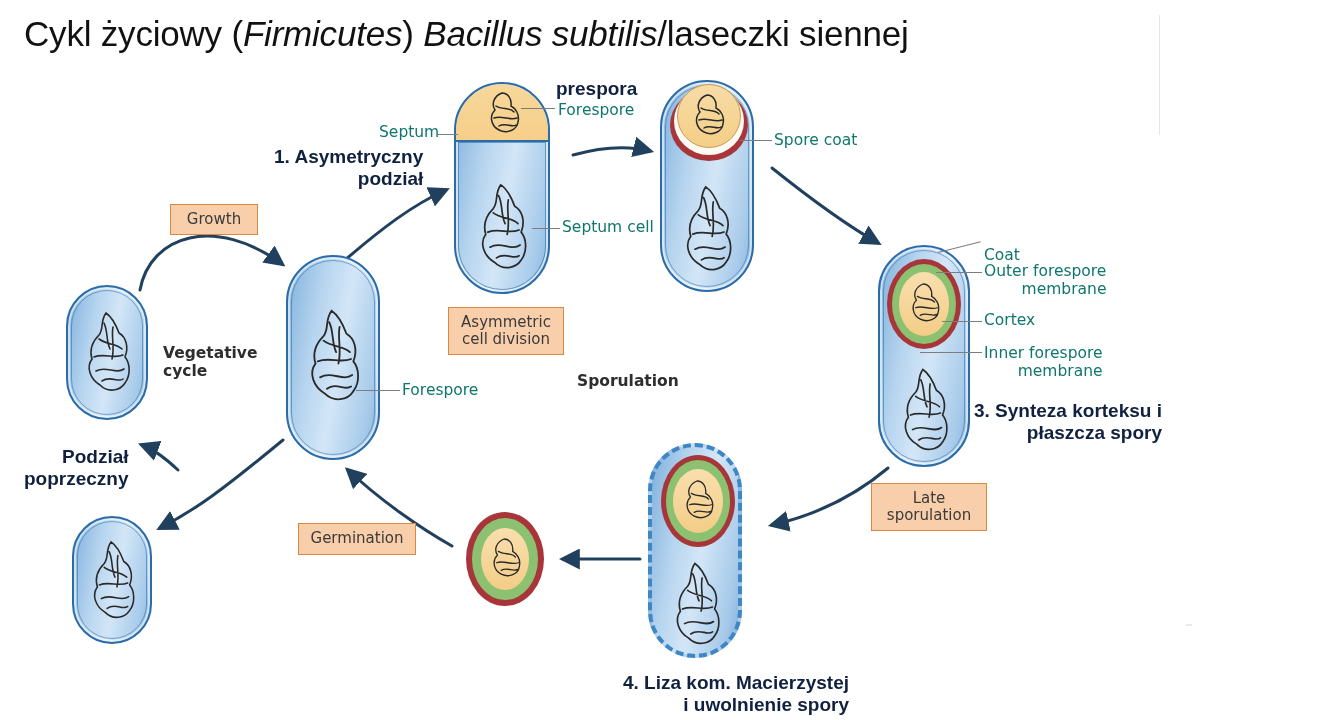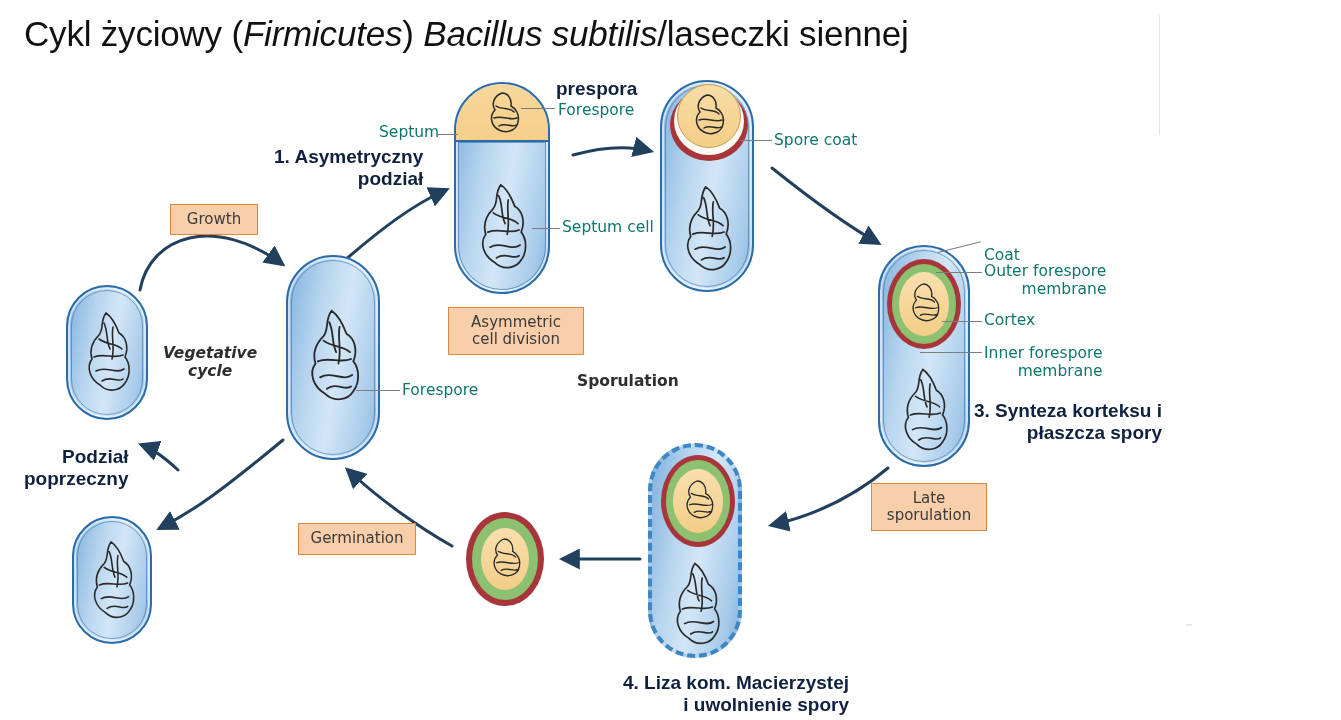--- a/index.html
+++ b/index.html
@@ -258,21 +258,21 @@
   <div class="leader" style="left:521px; top:108px; width:34px;"></div>
   <div class="lbl lbl-pl" style="left:556px; top:78px;">prespora</div>
   <div class="lbl lbl-en" style="left:558px; top:101px;">Forespore</div>
 
   <div class="leader" style="left:532px; top:228px; width:28px;"></div>
   <div class="lbl lbl-en" style="left:562px; top:218px;">Septum cell</div>
 
   <div class="lbl lbl-pl" style="left:274px; top:146px;">1. Asymetryczny
 podział</div>
 
-  <div class="obox" style="left:448px; top:307px; width:136px; height:48px;text-align:center;">Asymmetric
+  <div class="obox" style="left:448px; top:307px; width:116px; height:48px;text-align:center;">Asymmetric
 cell division</div>
 
   <div class="lbl lbl-en-b" style="left:577px; top:372px;">Sporulation</div>
 
   <div class="cell" style="left:660px; top:80px; width:94px; height:212px; overflow:hidden;">
     <div class="inner-line"></div>
 
     <div class="spore spore-coat" style="left:8px; top:7px; width:78px; height:72px;"></div>
     <div class="spore spore-white" style="left:12px; top:5px; width:70px; height:68px;"></div>
     <div class="spore" style="left:15px; top:2px; width:64px; height:64px; background:linear-gradient(180deg,#f8dcA6 0%,#f4ce86 100%); border:1px solid #c79a4e;"></div>
@@ -366,19 +366,19 @@
         <path d="M18 3 C10 6 7 14 11 20 C5 26 7 36 15 40 C23 44 33 40 34 32 C36 24 31 18 27 16 C28 9 24 3 18 3 Z
                  M12 16 C18 20 26 17 30 22 M10 28 C18 25 26 31 33 28 M15 36 C21 32 28 38 32 35" fill="none" stroke="#2a2a2a" stroke-width="1.4" stroke-linecap="round"></path>
       </svg>
     </div>
   </div>
 
   <div class="obox" style="left:170px; top:204px; width:88px; height:31px;">Growth</div>
 
   <div class="obox" style="left:298px; top:523px; width:118px; height:32px;">Germination</div>
 
-  <div class="lbl lbl-en-b" style="left:163px; top:344px; text-align:center;font-style:italic;">Vegetative
+  <div class="lbl lbl-en-b" style="left:163px; top:344px; text-align:left;">Vegetative
 cycle</div>
 
   <div class="lbl lbl-pl" style="left:24px; top:446px;">Podział
 poprzeczny</div>
 
 </div>
 
 </body></html>

